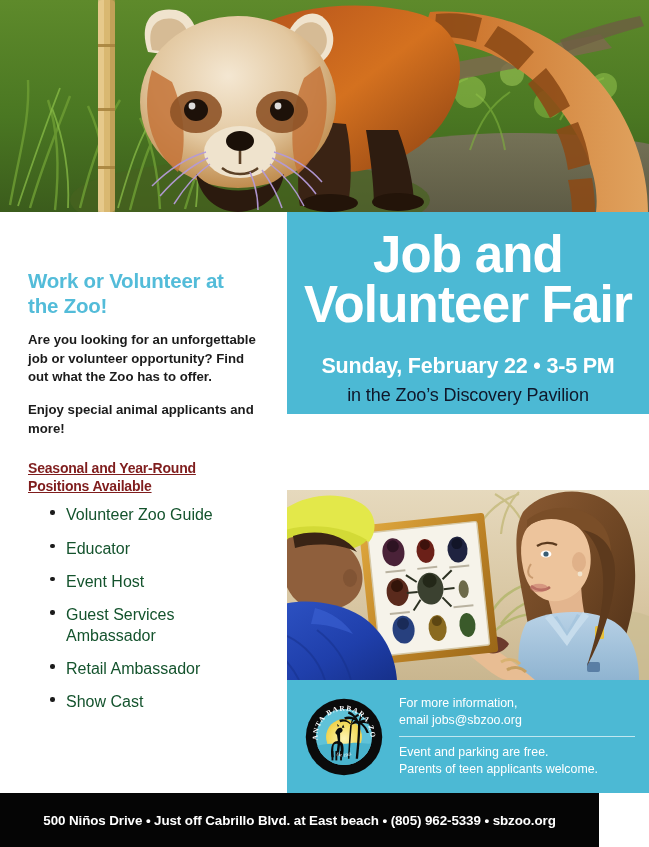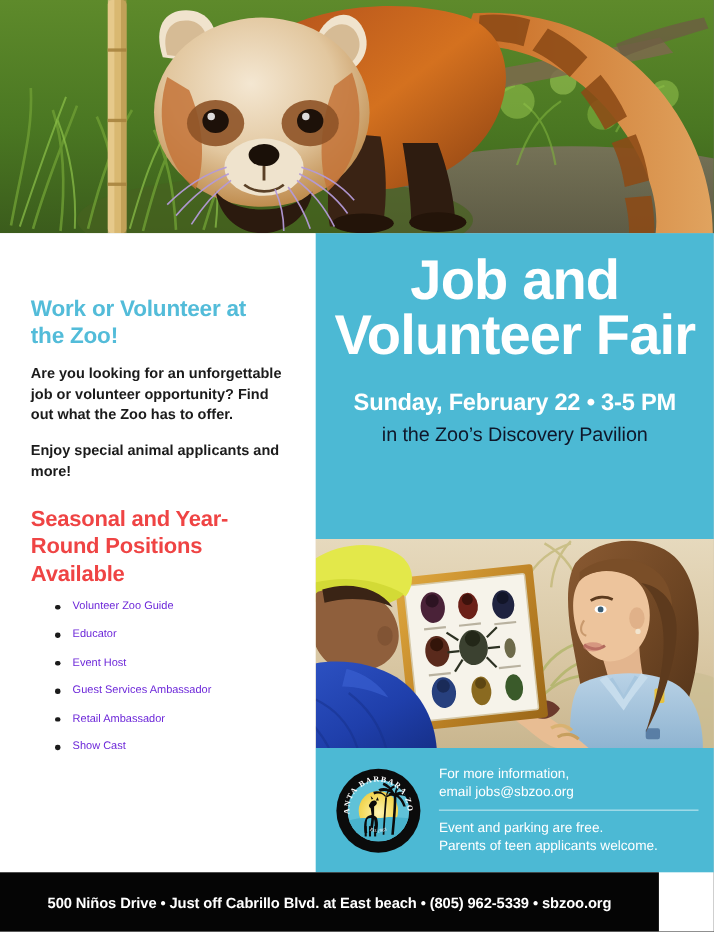--- a/index.html
+++ b/index.html
@@ -40,51 +40,52 @@
     margin:18px 0 12px 0;
   }
   .body-copy{
     color:#1b1b1b;
     font-size:13.2px;
     line-height:1.42;
     margin:0 0 14px 0;
     font-weight:bold;
   }
   .head-blue-2{
-    color:#ef4444;
-    font-size:20px;
+    color:#7f1d1d;
+    font-size:14px;
     font-weight:bold;
     line-height:1.24;
     letter-spacing:-0.2px;
     margin:22px 0 10px 0;
+    text-decoration:underline;
   }
   ul.positions{
     margin:0;
     padding:0 0 0 22px;
     list-style:none;
   }
   ul.positions li{
     position:relative;
-    color:#6d28d9;
-    font-size:10px;
+    color:#14532d;
+    font-size:16px;
     line-height:1.3;
     padding:0 0 12.5px 16px;
   }
   ul.positions li:before{
     content:"";
     position:absolute;
     left:0;top:5px;
     width:4.5px;height:4.5px;
     border-radius:50%;
     background:#1b1b1b;
   }
 
   
   .blue-panel{
-    position:absolute;left:287px;top:212px;width:362px;height:278px;
+    position:absolute;left:287px;top:212px;width:362px;height:202px;
     background:#4cb9d4;
     box-sizing:border-box;
     padding:18px 14px 0 14px;
     text-align:center;
   }
   .title-big{
     color:#ffffff;
     font-size:51px;
     font-weight:bold;
     line-height:0.98;

